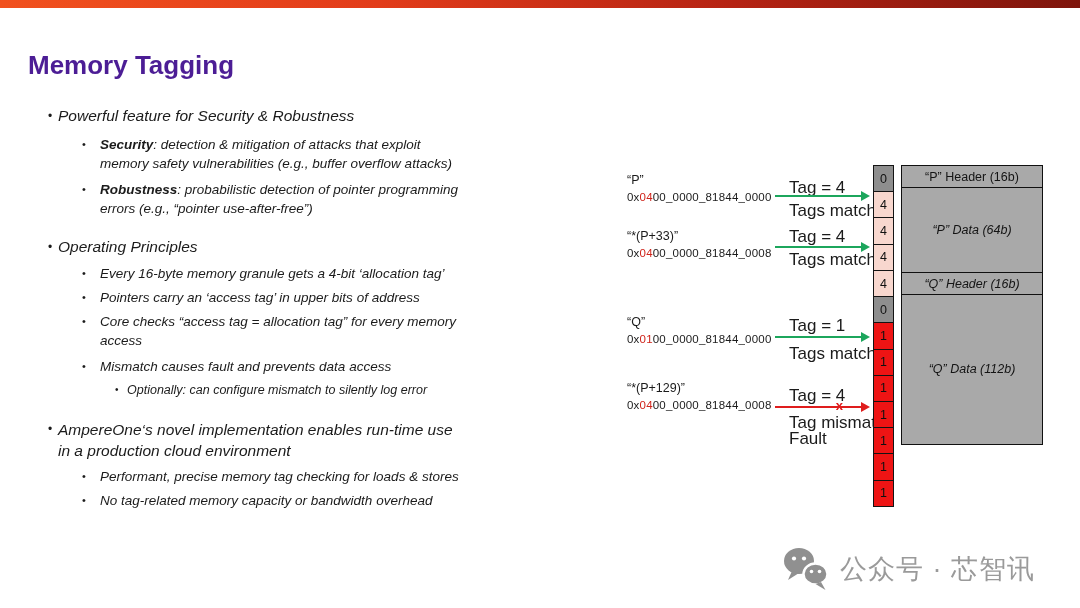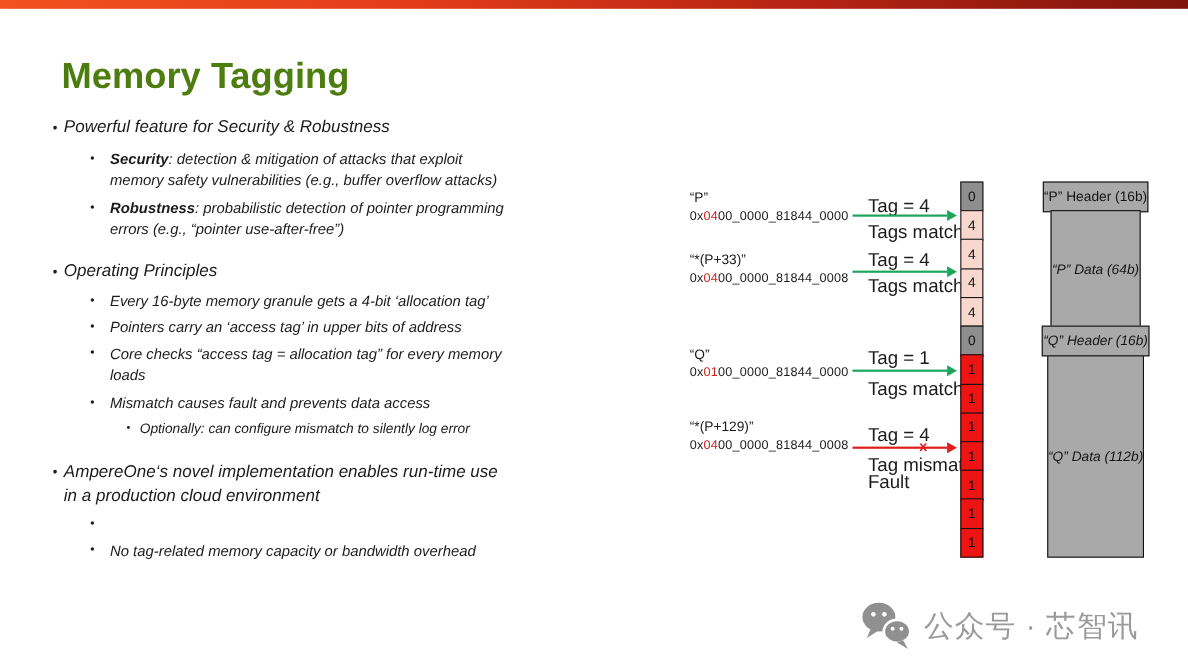--- a/index.html
+++ b/index.html
@@ -7,21 +7,21 @@
   body {
     position:relative; overflow:hidden; background:#ffffff;
     font-family:"Liberation Sans", sans-serif; color:#1b1b1b;
   }
 
   
   .topbar { position:absolute; left:0; top:0; width:1080px; height:8px;
     background:linear-gradient(90deg,#f1511e 0%,#e23c1a 35%,#b52313 68%,#7e150c 100%); }
 
   
-  .title { position:absolute; left:56px; top:50px; font-size:33px; font-weight:700; color:#4d7c0f; }
+  .title { position:absolute; left:28px; top:50px; font-size:26px; font-weight:700; color:#4c1d95; }
 
   
   .content { position:absolute; left:40px; top:106px; width:590px; }
   .li { display:flex; align-items:flex-start; }
   .li .marker { flex:0 0 18px; text-align:left; }
   .l1 { font-size:15.5px; line-height:20px; }
   .l1 .marker { font-size:12px; line-height:20px; padding-left:8px; }
   .l1.two .ln { line-height:21px; }
   .l2 { font-size:13.5px; line-height:19px; padding-left:42px; }
   .l2 .marker { font-size:11px; line-height:19px; }
@@ -57,22 +57,22 @@
   .tagcol { position:absolute; left:873px; top:165px; width:21px; height:342px;
     display:flex; flex-direction:column; }
   .cell { flex:1 1 0; border:1.2px solid #141414; display:flex; align-items:center;
     justify-content:center; font-size:12.5px; color:#101010; }
   .cell + .cell { margin-top:-1.2px; }
   .cell.v0 { background:#8e8e8e; }
   .cell.v4 { background:#f8d7ce; }
   .cell.v1 { background:#ee1414; }
 
   
-  .memcol { position:absolute; left:925px; top:165px; width:142px; height:342px;
-    display:flex; flex-direction:column;align-items:center; }
+  .memcol { position:absolute; left:901px; top:165px; width:142px; height:280px;
+    display:flex; flex-direction:column; }
   .mblock { border:1.6px solid #101010; background:#a9a9a9; display:flex;
     align-items:center; justify-content:center; font-size:12.5px; color:#141414;
     text-align:center; }
   .mblock + .mblock { margin-top:-1.6px;font-style:italic; }
 
   
   .watermark { position:absolute; left:782px; top:546px; display:flex; align-items:center; }
   .wm-icon { width:48px; height:46px; }
   .wm-text { margin-left:10px; font-size:27px; color:#9a9a9a; letter-spacing:1px; }
 </style>
@@ -126,21 +126,21 @@
     <span class="marker">•</span>
     <div class="txt">
         <div class="ln">Pointers carry an ‘access tag’ in upper bits of address</div>
       </div>
   </div>
 
   <div class="li l2 m5">
     <span class="marker">•</span>
     <div class="txt">
       <div class="ln">Core checks “access tag = allocation tag” for every memory</div>
-      <div class="ln">loads</div>
+      <div class="ln">access</div>
     </div>
   </div>
 
   <div class="li l2 m7">
     <span class="marker">•</span>
     <div class="txt">
         <div class="ln">Mismatch causes fault and prevents data access</div>
       </div>
   </div>
 
@@ -154,20 +154,23 @@
   <div class="li l1 two m21">
     <span class="marker">•</span>
     <div class="txt">
       <div class="ln">AmpereOne‘s novel implementation enables run-time use</div>
       <div class="ln">in a production cloud environment</div>
     </div>
   </div>
 
   <div class="li l2 m6">
     <span class="marker">•</span>
+    <div class="txt">
+        <div class="ln">Performant, precise memory tag checking for loads &amp; stores</div>
+      </div>
   </div>
 
   <div class="li l2 m5">
     <span class="marker">•</span>
     <div class="txt">
         <div class="ln">No tag-related memory capacity or bandwidth overhead</div>
       </div>
   </div>
 
 </div>

